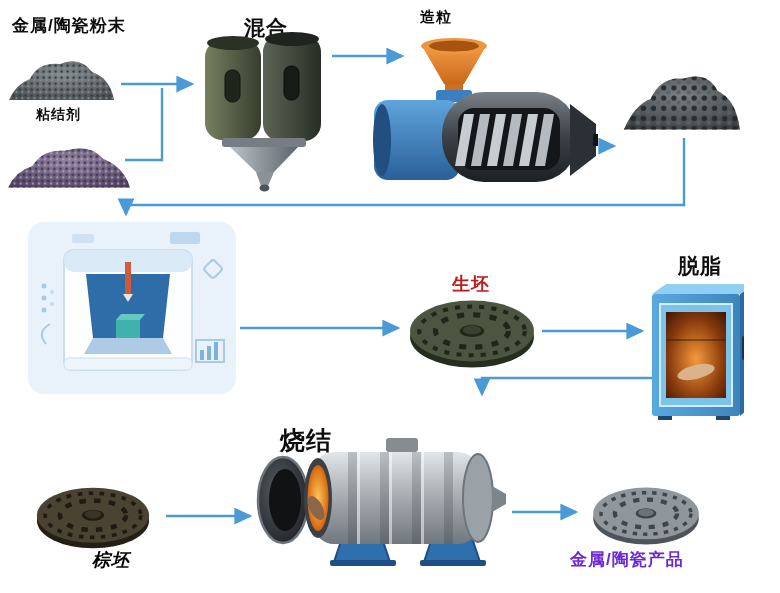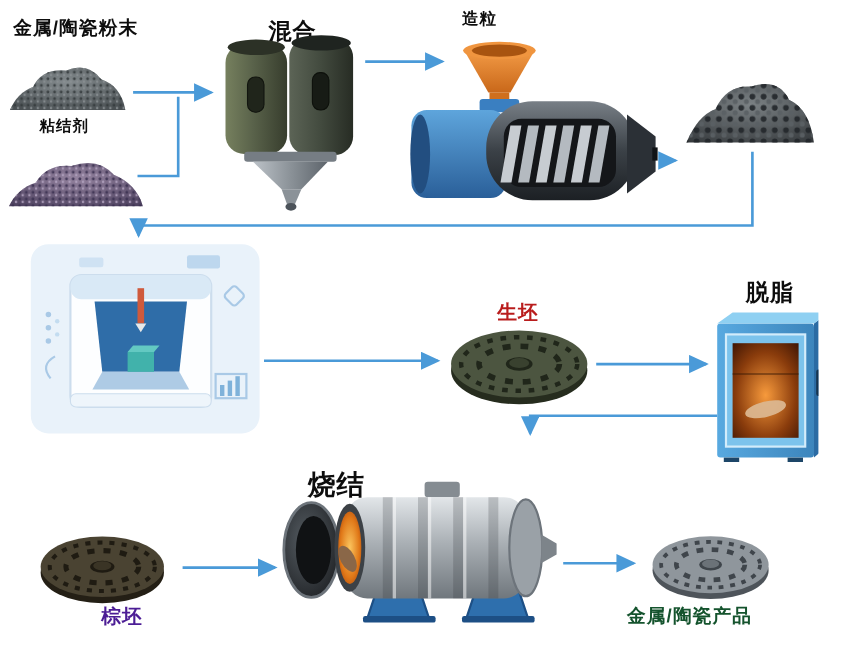--- a/index.html
+++ b/index.html
@@ -11,22 +11,22 @@
   .lbl{position:absolute;font-weight:700;color:#0d0d0d;white-space:nowrap;letter-spacing:1px;}
   .lbl-powder{left:12px;top:14px;font-size:17px;}
   .lbl-binder{left:36px;top:106px;font-size:14px;}
   .lbl-mixing{left:244px;top:14px;font-size:21px;font-family:Liberation Serif, serif;}
   .lbl-granulation{left:420px;top:8px;font-size:15px;}
   .lbl-granules{left:602px;top:16px;font-size:17px;}
   .lbl-printing{left:272px;top:240px;font-size:23px;}
   .lbl-green{left:452px;top:272px;font-size:18px;color:#b91c1c;}
   .lbl-debinding{left:678px;top:252px;font-size:21px;font-family:Liberation Serif, serif;}
   .lbl-sintering{left:280px;top:424px;font-size:25px;}
-  .lbl-brown{left:92px;top:548px;font-size:18px;color:#4c1d95;}
-  .lbl-product{left:570px;top:548px;font-size:17px;color:#14532d;}
+  .lbl-brown{left:92px;top:548px;font-size:18px;color:#000000;font-style:italic;}
+  .lbl-product{left:570px;top:548px;font-size:17px;color:#6d28d9;}
   .panel{
     position:absolute;left:28px;top:222px;width:208px;height:172px;
     background:#e9f2fa;border-radius:16px;
   }
   svg{display:block;width:100%;height:100%;}
   #arrow-layer{position:absolute;left:0;top:0;width:780px;height:593px;pointer-events:none;}
 </style>
 </head>
 <body>
 

